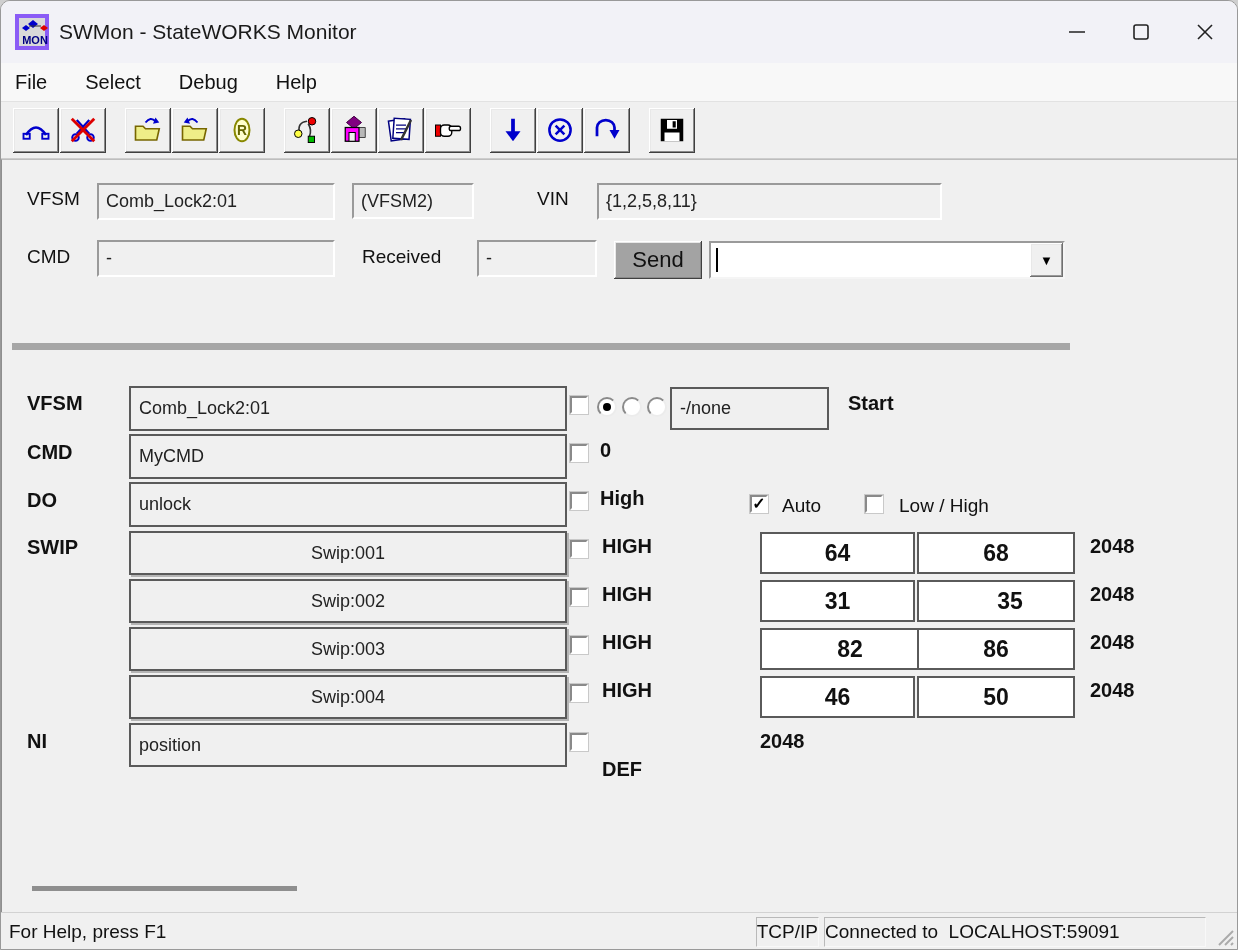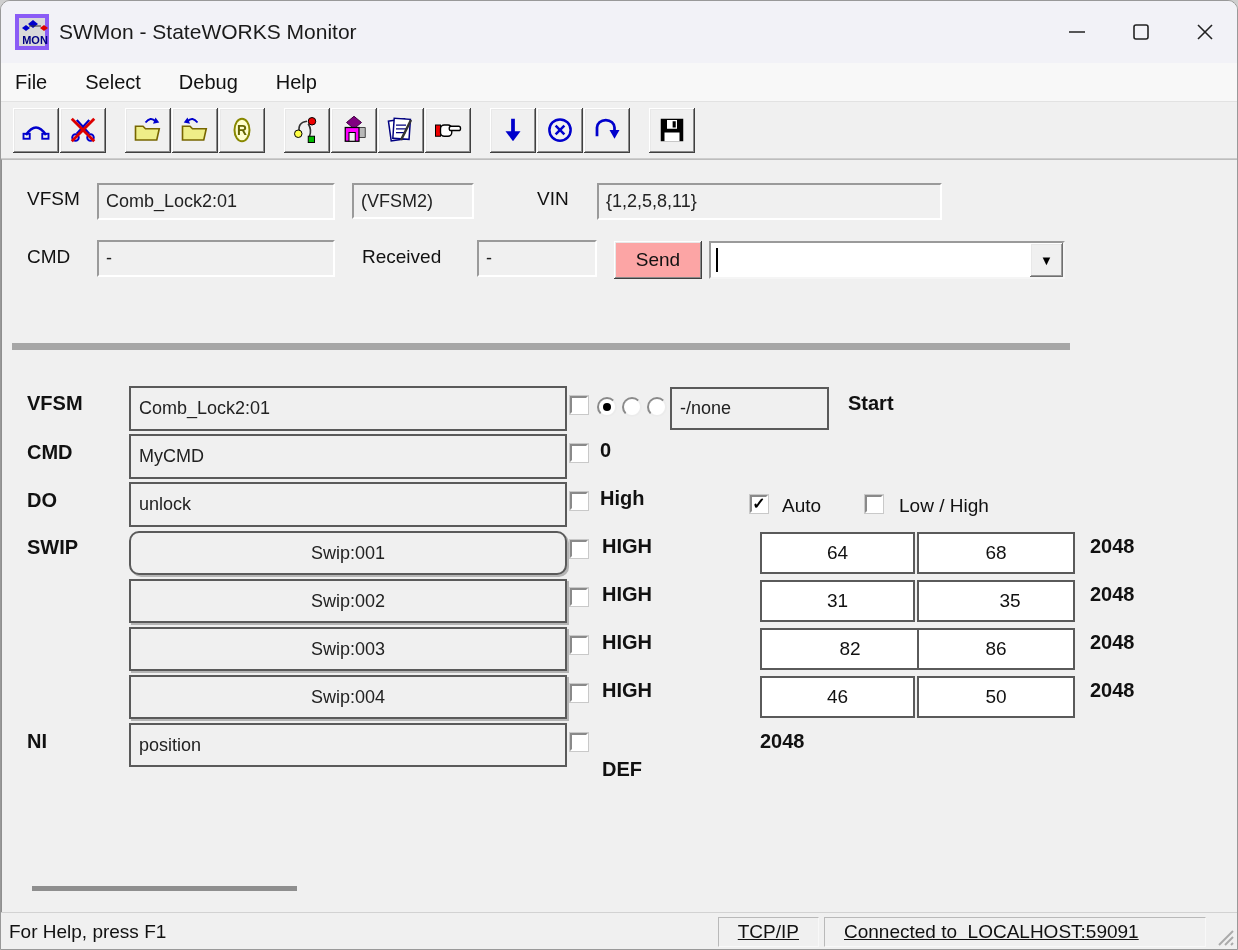--- a/index.html
+++ b/index.html
@@ -44,62 +44,62 @@
   .flatfield {
     background:#f0f0f0; border:2px solid #5a5a5a;
     font-size:18px; color:#222; display:flex; align-items:center; padding-left:8px;
   }
   .swipbtn {
     background:#f0f0f0; border:2px solid #5a5a5a; box-shadow:2px 2px 0 #b5b5b5;
     font-size:18px; color:#222; display:flex; align-items:center; justify-content:center;
   }
   .numfield {
     background:#ffffff; border:2px solid #5a5a5a;
-    font-size:19px; font-weight:normal; color:#111;
+    font-size:23px; font-weight:bold; color:#111;
     display:flex; align-items:center; justify-content:center;
   }
   .cb {
     width:18px; height:18px; background:#ffffff;
     border-top:2px solid #8a8a8a; border-left:2px solid #8a8a8a;
     border-bottom:2px solid #ffffff; border-right:2px solid #ffffff;
     outline:1px solid #c9c9c9;
     display:flex; align-items:center; justify-content:center;
     font-size:16px; font-weight:bold; color:#000;
   }
   .cb.checked::after { content:"✓"; margin-top:-2px; }
   .radio {
     width:20px; height:20px; border-radius:50%; background:#ffffff;
     border:2px solid; border-color:#8a8a8a #ececec #ececec #8a8a8a;
     display:flex; align-items:center; justify-content:center;
   }
   .radio.sel::after { content:""; width:8px; height:8px; border-radius:50%; background:#000; }
   .btn3d {
-    background:#fca5a5;
+    background:#a3a3a3;
     box-shadow: inset -1px -1px 0 #404040, inset 1px 1px 0 #ffffff,
                 inset -2px -2px 0 #8a8a8a, inset 2px 2px 0 #e8e8e8;
-    font-size:19px; color:#111; display:flex; align-items:center; justify-content:center;
+    font-size:22px; color:#111; display:flex; align-items:center; justify-content:center;
   }
   .combo {
     background:#ffffff;
     border-top:2px solid #9a9a9a; border-left:2px solid #9a9a9a;
     border-bottom:2px solid #f5f5f5; border-right:2px solid #f5f5f5;
     display:flex; align-items:stretch;
   }
   .combo-text { flex:1; position:relative; }
   .caret { position:absolute; left:5px; top:5px; width:2px; height:24px; background:#000; }
   .combo-btn { width:33px; background:#f0f0f0; display:flex; align-items:center; justify-content:center;
     box-shadow: inset -1px -1px 0 #707070, inset 1px 1px 0 #ffffff, inset -2px -2px 0 #9a9a9a, inset 2px 2px 0 #e8e8e8;
     font-size:13px; color:#000; }
   .divider { background:#a6a6a6; }
   
   #statusbar { position:relative; height:38px; background:#f0f0f0; border-top:1px solid #d2d2d2;
                display:flex; align-items:center; font-size:19px; color:#111; }
   .sb-help { padding-left:8px; flex:1; }
-  .sb-panel { height:30px; display:flex; align-items:center; padding:0 19px; margin-right:5px;
-              border:1px solid; border-color:#b9b9b9 #f8f8f8 #f8f8f8 #b9b9b9;text-decoration:underline; }
+  .sb-panel { height:30px; display:flex; align-items:center; padding:0 0; margin-right:5px;
+              border:1px solid; border-color:#b9b9b9 #f8f8f8 #f8f8f8 #b9b9b9; }
   .sb-conn { width:382px; white-space:pre; }
   .grip { width:24px; height:30px; margin-right:2px; }
 </style>
 </head>
 <body>
 
 <div id="window">
 
   <div id="titlebar">
     <div class="app-icon">
@@ -291,21 +291,21 @@
     <div class="abs flatfield" style="left:127px; top:322px; width:438px; height:45px;">unlock</div>
     <div class="abs cb" style="left:568px; top:332px;"></div>
     <div class="abs blbl" style="left:598px; top:327px;">High</div>
     <div class="abs cb checked" style="left:748px; top:335px;"></div>
     <div class="abs lbl" style="left:780px; top:335px;">Auto</div>
     <div class="abs cb" style="left:863px; top:335px;"></div>
     <div class="abs lbl" style="left:897px; top:335px;">Low / High</div>
 
     <div class="abs blbl" style="left:25px; top:376px;">SWIP</div>
 
-    <div class="abs swipbtn" style="left:127px; top:371px; width:438px; height:44px;border-radius:10px;">Swip:001</div>
+    <div class="abs swipbtn" style="left:127px; top:371px; width:438px; height:44px;">Swip:001</div>
     <div class="abs cb" style="left:568px; top:380px;"></div>
     <div class="abs blbl" style="left:600px; top:375px;">HIGH</div>
     <div class="abs numfield" style="left:758px; top:372px; width:155px; height:42px;">64</div>
     <div class="abs numfield" style="left:915px; top:372px; width:158px; height:42px;">68</div>
     <div class="abs blbl" style="left:1088px; top:375px;">2048</div>
 
     <div class="abs swipbtn" style="left:127px; top:419px; width:438px; height:44px;">Swip:002</div>
     <div class="abs cb" style="left:568px; top:428px;"></div>
     <div class="abs blbl" style="left:600px; top:423px;">HIGH</div>
     <div class="abs numfield" style="left:758px; top:420px; width:155px; height:42px;">31</div>

